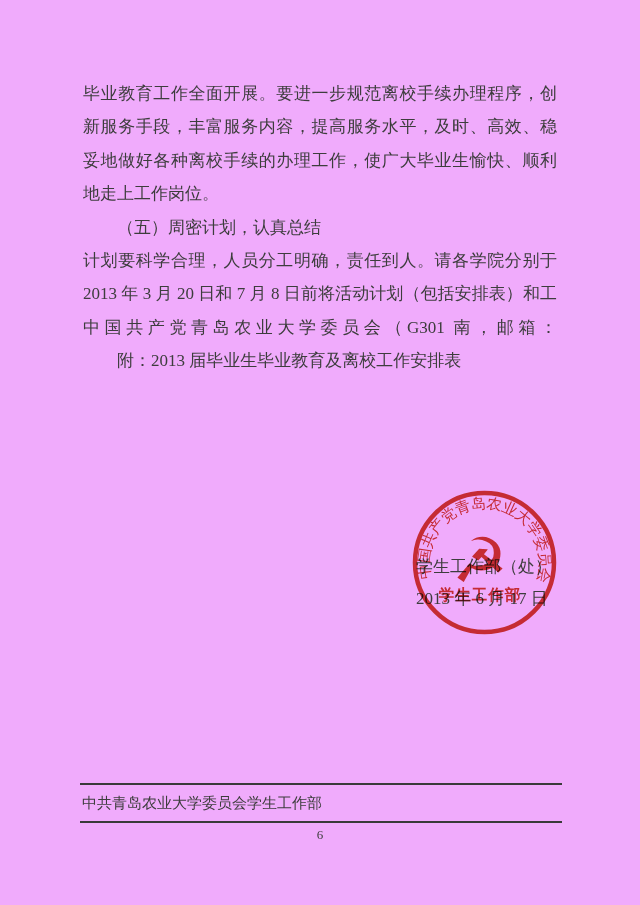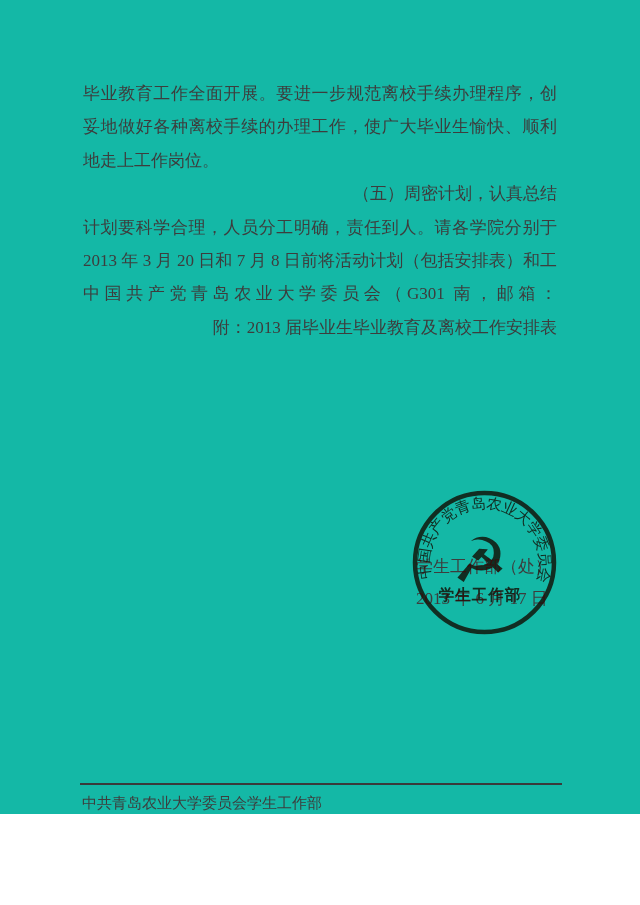--- a/index.html
+++ b/index.html
@@ -1,37 +1,37 @@
 <!DOCTYPE html>
 <html><head>
 <meta charset="utf-8">
 <style>
   html,body{margin:0;padding:0;background:#ffffff;}
   .page{
     position:relative;
-    width:640px;height:814px;
-    background:#14b8a6;
+    width:640px;height:905px;
+    background:#f0abfc;
     overflow:hidden;
     font-family:"Liberation Serif","DejaVu Serif",serif;
     color:#3d3d3d;
   }
   .content{
     position:absolute;
     left:83px;top:77px;width:474px;
     font-size:17px;
     line-height:33.4px;
   }
   .line{white-space:nowrap;}
   .line.fill{
     white-space:normal;
     text-align:justify;
     text-align-last:justify;
     -moz-text-align-last:justify;
   }
-  .line.indent{text-indent:34px;text-align:right;}
+  .line.indent{text-indent:34px;}
   .signature{
     position:absolute;
     right:88px;top:551px;
     text-align:left;
     font-size:17px;
     line-height:32px;
     color:#3d3d3d;
   }
   .seal{
     position:absolute;
@@ -62,20 +62,21 @@
     color:#3d3d3d;
   }
 </style>
 </head>
 <body>
 
 <div class="page">
 
   <div class="content">
     <div class="line fill">毕业教育工作全面开展。要进一步规范离校手续办理程序，创</div>
+    <div class="line fill">新服务手段，丰富服务内容，提高服务水平，及时、高效、稳</div>
     <div class="line fill">妥地做好各种离校手续的办理工作，使广大毕业生愉快、顺利</div>
     <div class="line">地走上工作岗位。</div>
     <div class="line indent">（五）周密计划，认真总结</div>
     <div class="line fill">计划要科学合理，人员分工明确，责任到人。请各学院分别于</div>
     <div class="line fill">2013 年 3 月 20 日和 7 月 8 日前将活动计划（包括安排表）和工</div>
     <div class="line fill">中国共产党青岛农业大学委员会（G301 南，邮箱：</div>
     <div class="line indent">附：2013 届毕业生毕业教育及离校工作安排表</div>
   </div>
 
   <div class="signature">

